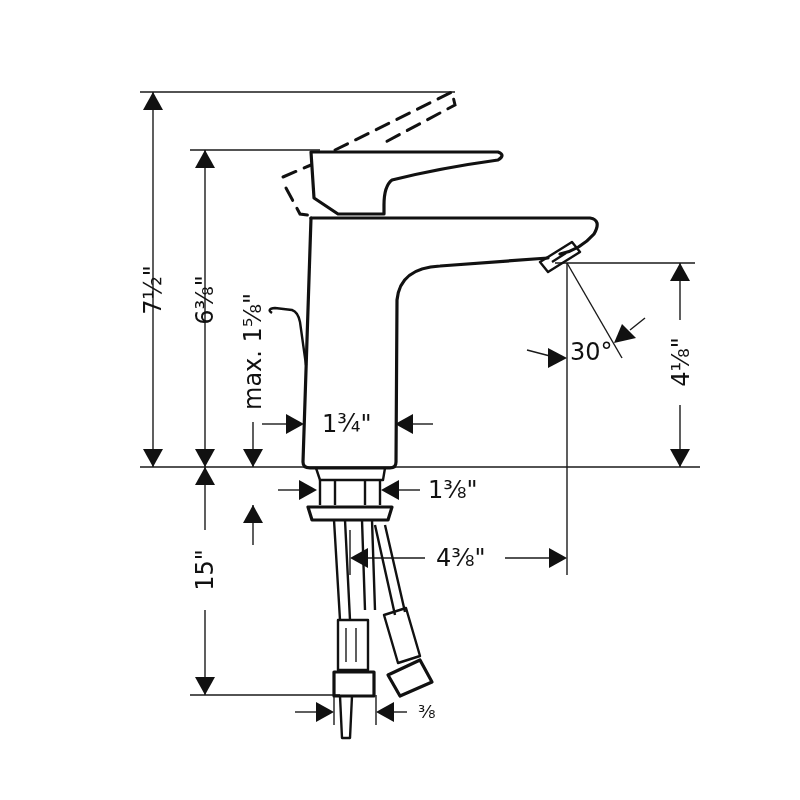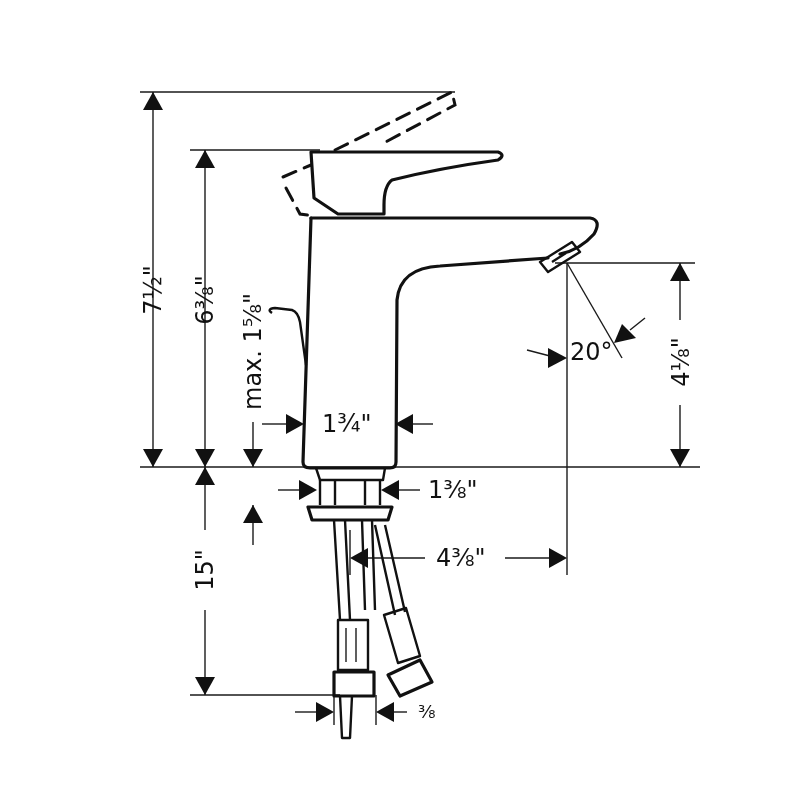--- a/index.html
+++ b/index.html
@@ -110,18 +110,18 @@
     <rect class="thick" x="334" y="672" width="40" height="24"></rect>
     <path class="thick" d="M388,675 L420,660 L432,682 L400,696 Z"></path>
     <path class="med" d="M340,696 L342,738 L350,738 L352,696"></path>
   </svg>
 
   <div class="lbl rot" style="left:128px; top:278px; width:50px; text-align:center;">7½"</div>
   <div class="lbl rot" style="left:178px; top:288px; width:54px; text-align:center;">6⅜"</div>
   <div class="lbl rot" style="left:195px; top:340px; width:116px; text-align:center;">max. 1⅝"</div>
   <div class="lbl" style="left:322px; top:412px;">1¾"</div>
   <div class="lbl rot" style="left:656px; top:350px; width:50px; text-align:center;">4⅛"</div>
-  <div class="lbl" style="left:570px; top:340px;">20°</div>
+  <div class="lbl" style="left:570px; top:340px;">30°</div>
   <div class="lbl" style="left:428px; top:478px;">1⅜"</div>
   <div class="lbl" style="left:436px; top:546px;">4⅜"</div>
   <div class="lbl rot" style="left:183px; top:558px; width:44px; text-align:center;">15"</div>
   <div class="lbl sml" style="left:418px; top:703px;">⅜</div>
 </div>
 
 </body></html>

